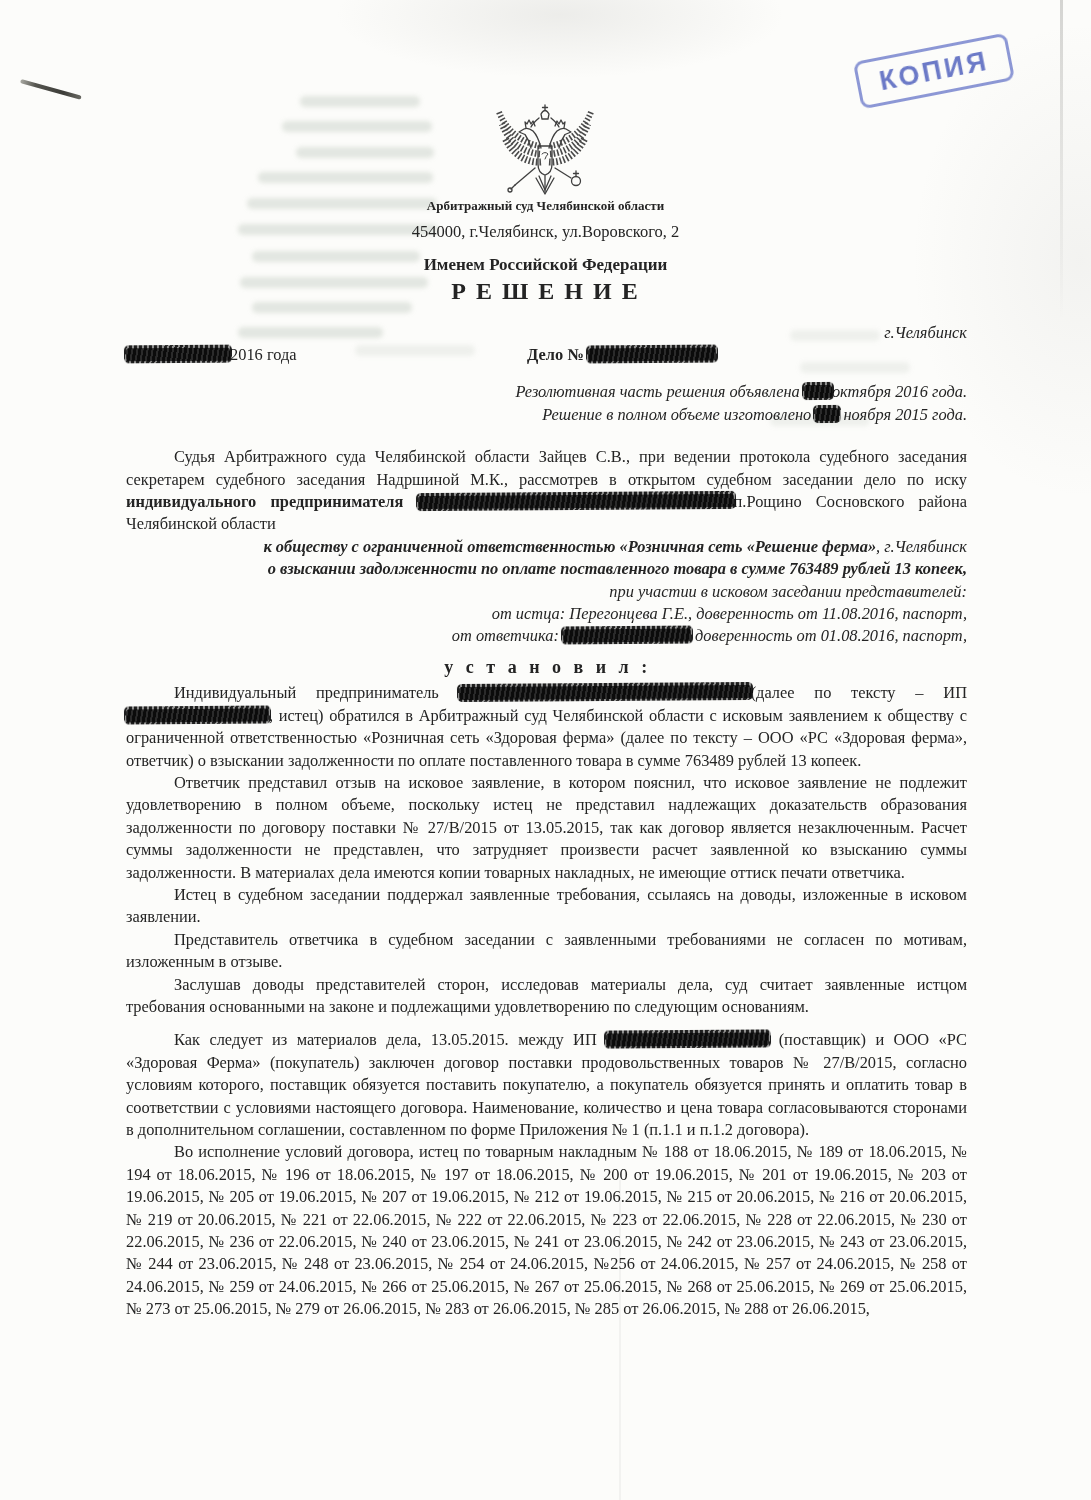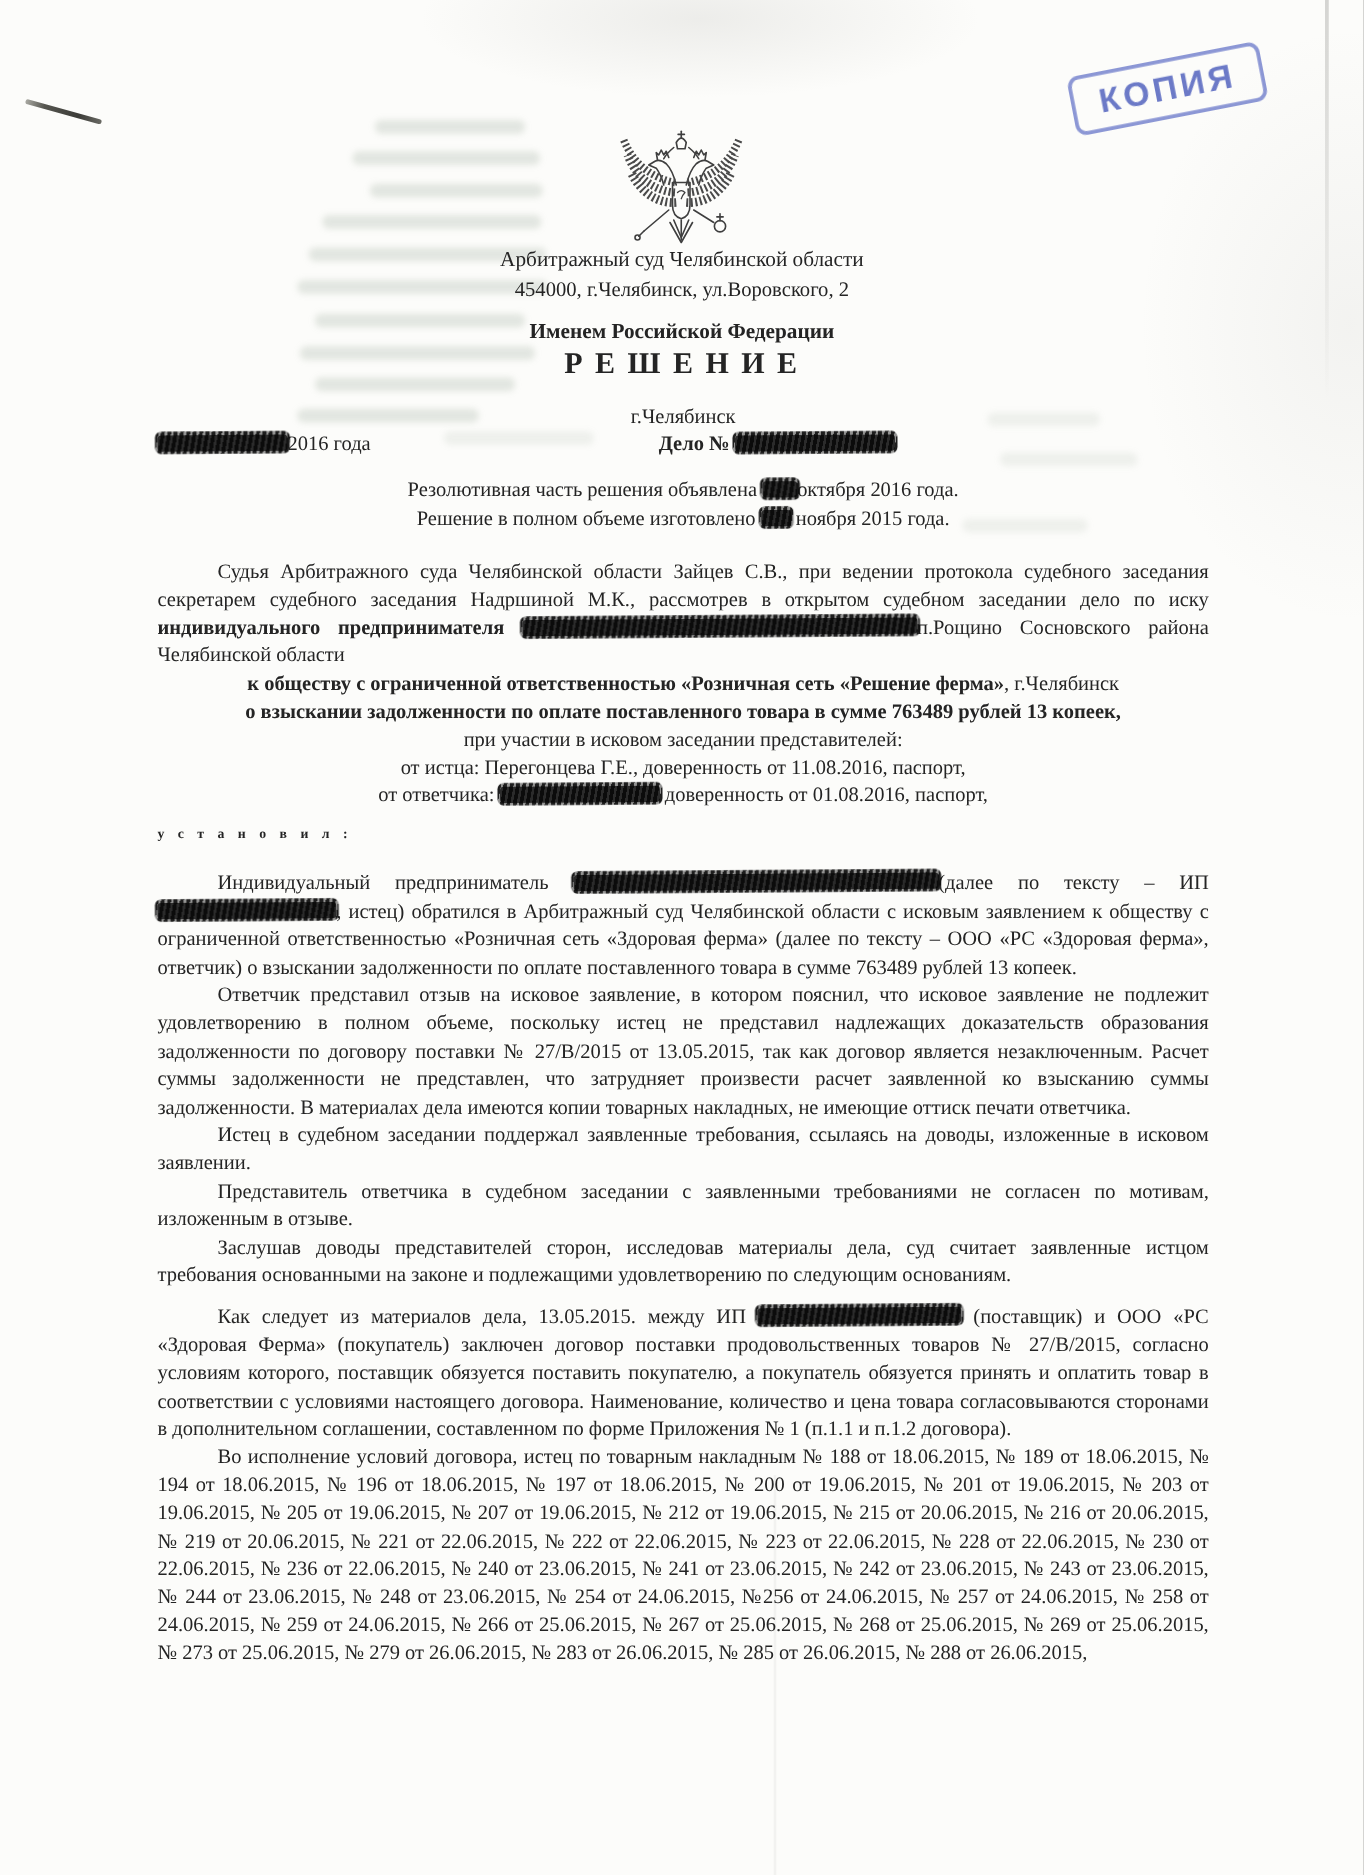--- a/index.html
+++ b/index.html
@@ -24,33 +24,33 @@
     display:flex;align-items:center;justify-content:center;
     transform:rotate(-11deg);
     font-family:"Liberation Sans","DejaVu Sans",sans-serif;
     font-weight:bold;font-size:27px;letter-spacing:3px;
     color:rgba(88,104,192,.88);filter:blur(.3px);}
   
   .bleed{position:absolute;height:11px;border-radius:5px;background:rgba(125,145,125,.20);filter:blur(2.6px);}
   .bleed.lite{background:rgba(130,150,130,.11);}
   
   .cline{position:absolute;left:0;width:100%;text-align:center;}
-  .court{top:198px;font-weight:normal;font-size:17px;}
+  .court{top:198px;font-weight:bold;font-size:13px;}
   .addr{top:222px;font-size:16.5px;}
   .inname{top:255px;font-weight:bold;font-size:17px;}
   .rtitle{top:278px;font-weight:bold;font-size:24px;letter-spacing:2px;}
   .emblem{position:absolute;left:489px;top:98px;}
   
   .flow{position:absolute;left:126px;top:322px;width:841px;
     font-size:16.4px;line-height:22.4px;text-align:justify;}
   .para{margin:0;}
-  .para.line{text-align:center;}
+  .para.line{text-align:right;font-style:italic;}
   .para.indent{text-indent:48px;}
-  .para.heading{font-weight:bold;letter-spacing:1.5px;word-spacing:5px;
-    text-indent:0;margin-top:8px;margin-bottom:17px;font-size:11px;}
+  .para.heading{text-align:center;font-weight:bold;letter-spacing:1.5px;word-spacing:5px;
+    text-indent:0;margin-top:8px;margin-bottom:4px;font-size:18px;}
   .caseline{position:relative;text-align:left;height:23px;}
   .case-right{position:absolute;left:401px;top:0;white-space:nowrap;font-weight:bold;}
   .b{font-weight:bold;}
   
   .redact{display:inline-block;height:13px;border-radius:3px;background:#161616;
     position:relative;vertical-align:-1px;transform:rotate(-.4deg);}
   .redact::after{content:"";position:absolute;left:-2px;right:-2px;top:-3px;bottom:-2px;
     border-radius:5px;filter:blur(.5px);
     background:repeating-linear-gradient(100deg, rgba(10,10,10,.92) 0 3px, rgba(60,60,60,.55) 3px 5px);}
   svg .ln{stroke:#3f3f3f;fill:none;stroke-width:1.3;stroke-linecap:round;stroke-linejoin:round;}

